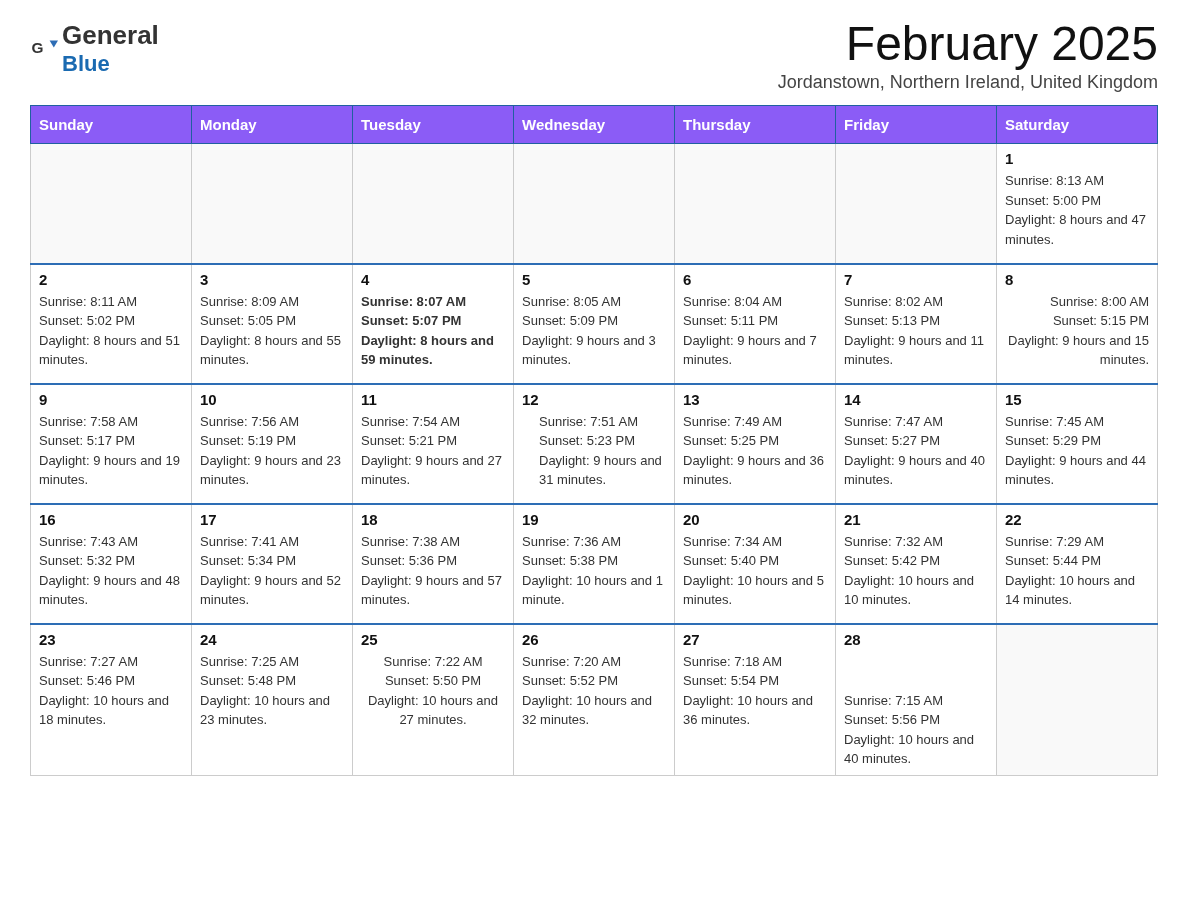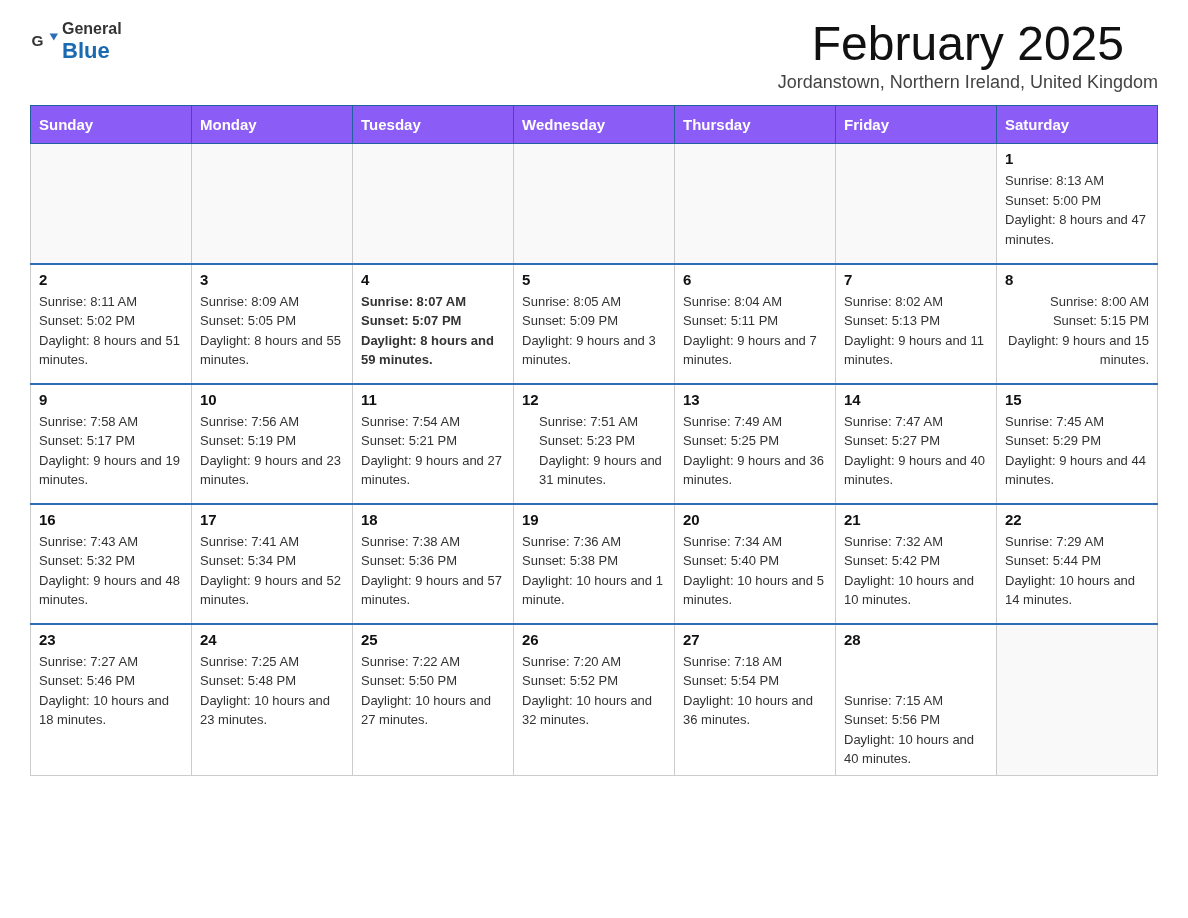--- a/index.html
+++ b/index.html
@@ -19,21 +19,21 @@
     .logo {
       display: flex;
       align-items: center;
       gap: 4px;
     }
     .logo-icon {
       width: 28px;
       height: 28px;
     }
     .title-section {
-      text-align: center;
+      text-align: right;
     }
     .month-title {
       font-size: 48px;
       font-weight: normal;
       color: #111;
       line-height: 1;
     }
     .location-subtitle {
       font-size: 18px;
       color: #444;
@@ -82,21 +82,21 @@
 <body>
 
 <div class="header">
   <div class="logo">
     <svg class="logo-icon" viewBox="0 0 40 40" xmlns="http://www.w3.org/2000/svg">
       <text x="2" y="26" font-size="22" font-weight="bold" fill="#333">G</text>
 
       <polygon points="28,8 40,8 34,18" fill="#2d6db5"></polygon>
     </svg>
     <div>
-      <span style="font-size:16px;font-weight:bold;color:#333;">General</span><br>
+      <span style="font-size:26px;font-weight:bold;color:#333;">General</span><br>
       <span style="font-size:22px;font-weight:bold;color:#1a6ab1;">Blue</span>
     </div>
   </div>
   <div class="title-section">
     <div class="month-title">February 2025</div>
     <div class="location-subtitle">Jordanstown, Northern Ireland, United Kingdom</div>
   </div>
 </div>
 
 <table class="calendar-table">
@@ -266,21 +266,21 @@
 Daylight: 10 hours and 18 minutes.</div>
         </td>
         <td>
           <div class="day-number">24</div>
           <div class="day-info" style="white-space: pre-line;">Sunrise: 7:25 AM
 Sunset: 5:48 PM
 Daylight: 10 hours and 23 minutes.</div>
         </td>
         <td>
           <div class="day-number">25</div>
-          <div class="day-info" style="white-space: pre-line;">Sunrise: 7:22 AM
+          <div class="day-info" style="white-space: pre-line; text-align: center;">Sunrise: 7:22 AM
 Sunset: 5:50 PM
 Daylight: 10 hours and 27 minutes.</div>
         </td>
         <td>
           <div class="day-number">26</div>
           <div class="day-info" style="white-space: pre-line;">Sunrise: 7:20 AM
 Sunset: 5:52 PM
 Daylight: 10 hours and 32 minutes.</div>
         </td>
         <td>

